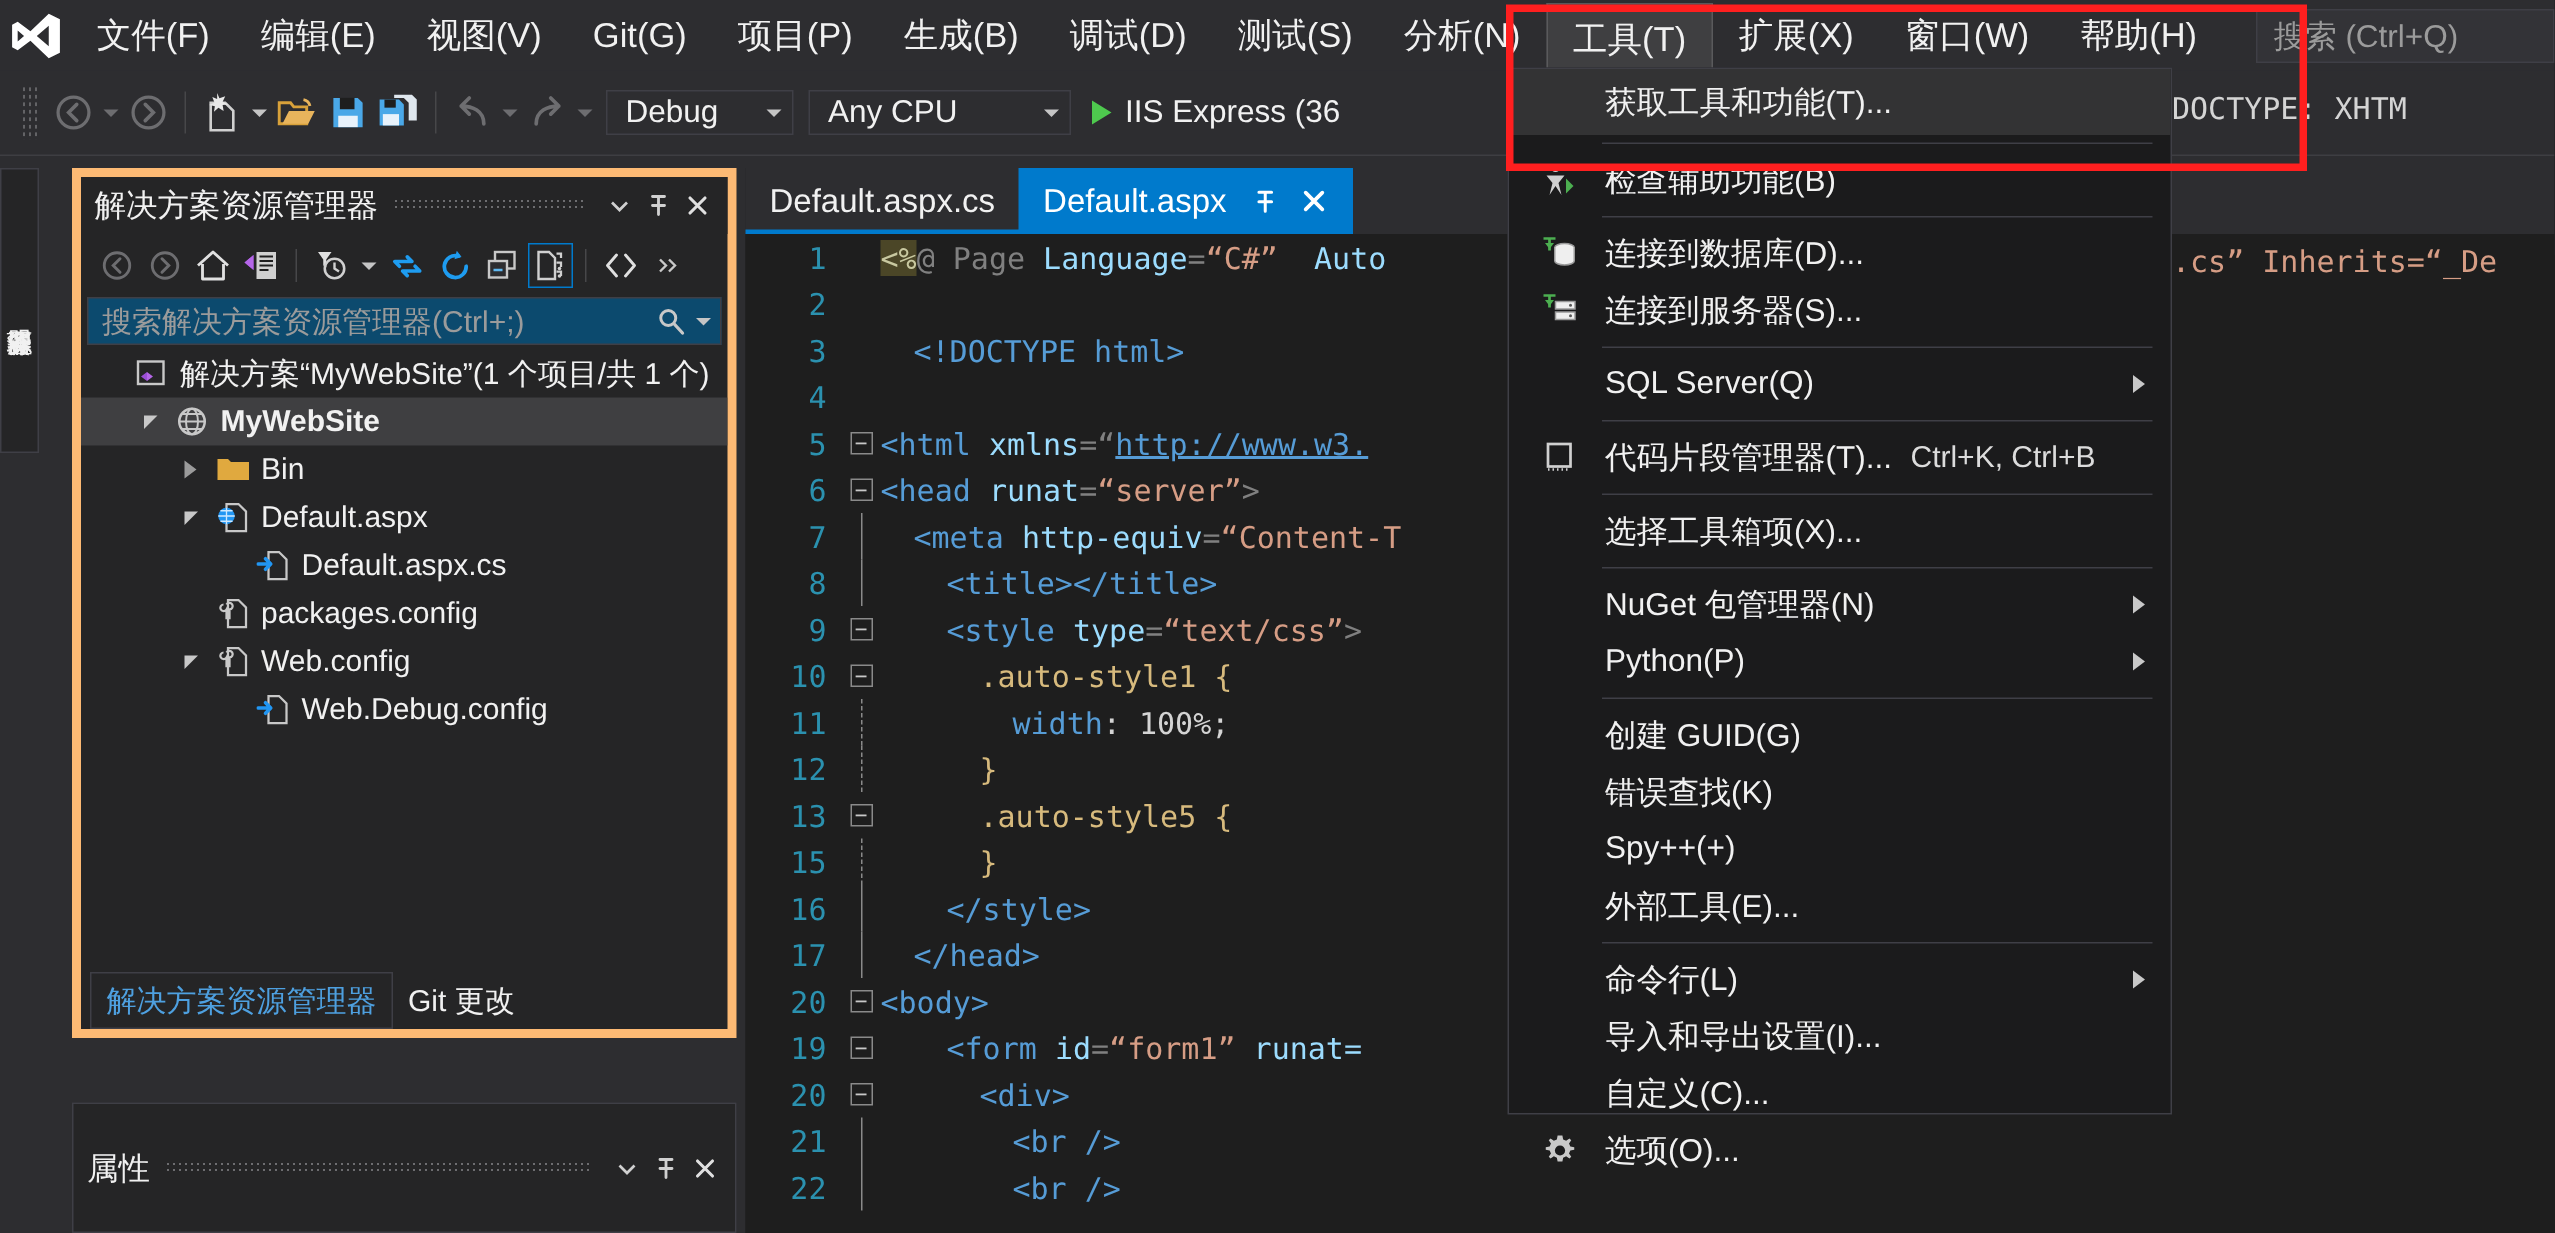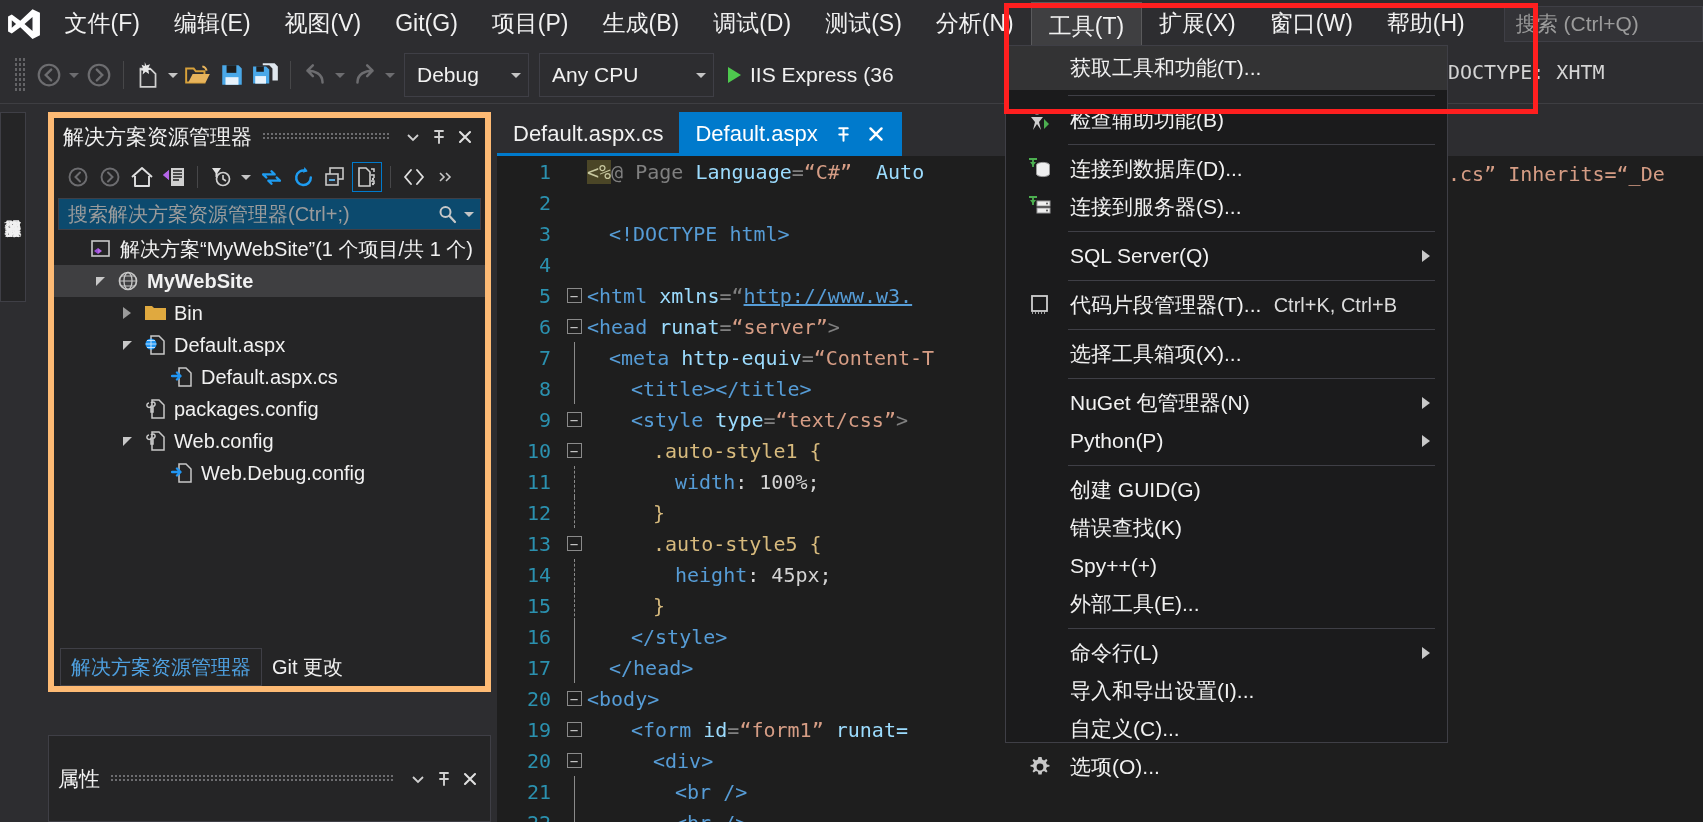--- a/index.html
+++ b/index.html
@@ -75,21 +75,21 @@
   }
   .tb-caret {
     width: 16px; height: 34px;
     display: flex; align-items: center; justify-content: center;
     cursor: default;
   }
   .tb-sep {
     width: 1px; height: 28px; background: #474749; margin: 0 7px;
   }
   .tb-combo {
-    height: 44px; border: 1px solid #3f3f46; background: #2d2d30;
+    height: 30px; border: 1px solid #3f3f46; background: #2d2d30;
     display: flex; align-items: center; justify-content: space-between;
     color: #f1f1f1; font-size: 21px;
     padding: 0 7px 0 12px; margin-left: 6px;
     cursor: default;
     gap: 32px;
   }
   #combo-config { width: 125px; }
   #combo-platform { width: 175px; margin-left: 10px; }
   #run-btn {
     display: flex; align-items: center; margin-left: 14px;
@@ -754,21 +754,20 @@
         <div class="code-line"><span class="ln">4</span><span class="fold"></span><span class="code-txt" style="padding-left: 0px;"></span></div>
         <div class="code-line"><span class="ln">5</span><span class="fold"><span class="fold-box">−</span></span><span class="code-txt" style="padding-left: 0px;"><span class="t-tag">&lt;html </span><span class="t-attr">xmlns</span><span class="t-gray">=“</span><span class="t-link">http://www.w3.</span></span></div>
         <div class="code-line"><span class="ln">6</span><span class="fold"><span class="fold-box">−</span></span><span class="code-txt" style="padding-left: 0px;"><span class="t-tag">&lt;head </span><span class="t-attr">runat</span><span class="t-gray">=</span><span class="t-str">“server”</span><span class="t-gray">&gt;</span></span></div>
         <div class="code-line"><span class="ln">7</span><span class="fold"><span class="fold-bar"></span></span><span class="code-txt" style="padding-left: 22px;"><span class="t-tag">&lt;meta </span><span class="t-attr">http-equiv</span><span class="t-gray">=</span><span class="t-str">“Content-T</span></span></div>
         <div class="code-line"><span class="ln">8</span><span class="fold"><span class="fold-bar"></span></span><span class="code-txt" style="padding-left: 44px;"><span class="t-tag">&lt;title&gt;&lt;/title&gt;</span></span></div>
         <div class="code-line"><span class="ln">9</span><span class="fold"><span class="fold-box">−</span></span><span class="code-txt" style="padding-left: 44px;"><span class="t-tag">&lt;style </span><span class="t-attr">type</span><span class="t-gray">=</span><span class="t-str">“text/css”</span><span class="t-gray">&gt;</span></span></div>
         <div class="code-line"><span class="ln">10</span><span class="fold"><span class="fold-box">−</span></span><span class="code-txt" style="padding-left: 66px;"><span class="t-css">.auto-style1 {</span></span></div>
         <div class="code-line"><span class="ln">11</span><span class="fold"><span class="fold-bar dashed"></span></span><span class="code-txt" style="padding-left: 88px;"><span class="t-tag">width</span><span class="t-plain">: </span><span class="t-plain">100%;</span></span></div>
         <div class="code-line"><span class="ln">12</span><span class="fold"><span class="fold-bar dashed"></span></span><span class="code-txt" style="padding-left: 66px;"><span class="t-css">}</span></span></div>
         <div class="code-line"><span class="ln">13</span><span class="fold"><span class="fold-box">−</span></span><span class="code-txt" style="padding-left: 66px;"><span class="t-css">.auto-style5 {</span></span></div>
-        <div class="code-line"><span class="ln">14</span><span class="fold"><span class="fold-bar dashed"></span></span><span class="code-txt" style="padding-left: 88px;"><span class="t-tag">height</span><span class="t-plain">: </span><span class="t-plain">45px;</span></span></div>
         <div class="code-line"><span class="ln">15</span><span class="fold"><span class="fold-bar dashed"></span></span><span class="code-txt" style="padding-left: 66px;"><span class="t-css">}</span></span></div>
         <div class="code-line"><span class="ln">16</span><span class="fold"><span class="fold-bar"></span></span><span class="code-txt" style="padding-left: 44px;"><span class="t-tag">&lt;/style&gt;</span></span></div>
         <div class="code-line"><span class="ln">17</span><span class="fold"><span class="fold-bar"></span></span><span class="code-txt" style="padding-left: 22px;"><span class="t-tag">&lt;/head&gt;</span></span></div>
         <div class="code-line"><span class="ln">20</span><span class="fold"><span class="fold-box">−</span></span><span class="code-txt" style="padding-left: 0px;"><span class="t-tag">&lt;body&gt;</span></span></div>
         <div class="code-line"><span class="ln">19</span><span class="fold"><span class="fold-box">−</span></span><span class="code-txt" style="padding-left: 44px;"><span class="t-tag">&lt;form </span><span class="t-attr">id</span><span class="t-gray">=</span><span class="t-str">“form1”</span><span class="t-attr"> runat=</span></span></div>
         <div class="code-line"><span class="ln">20</span><span class="fold"><span class="fold-box">−</span></span><span class="code-txt" style="padding-left: 66px;"><span class="t-tag">&lt;div&gt;</span></span></div>
         <div class="code-line"><span class="ln">21</span><span class="fold"><span class="fold-bar"></span></span><span class="code-txt" style="padding-left: 88px;"><span class="t-tag">&lt;br /&gt;</span></span></div>
         <div class="code-line"><span class="ln">22</span><span class="fold"><span class="fold-bar"></span></span><span class="code-txt" style="padding-left: 88px;"><span class="t-tag">&lt;br /&gt;</span></span></div>
       </div>
   </div>

